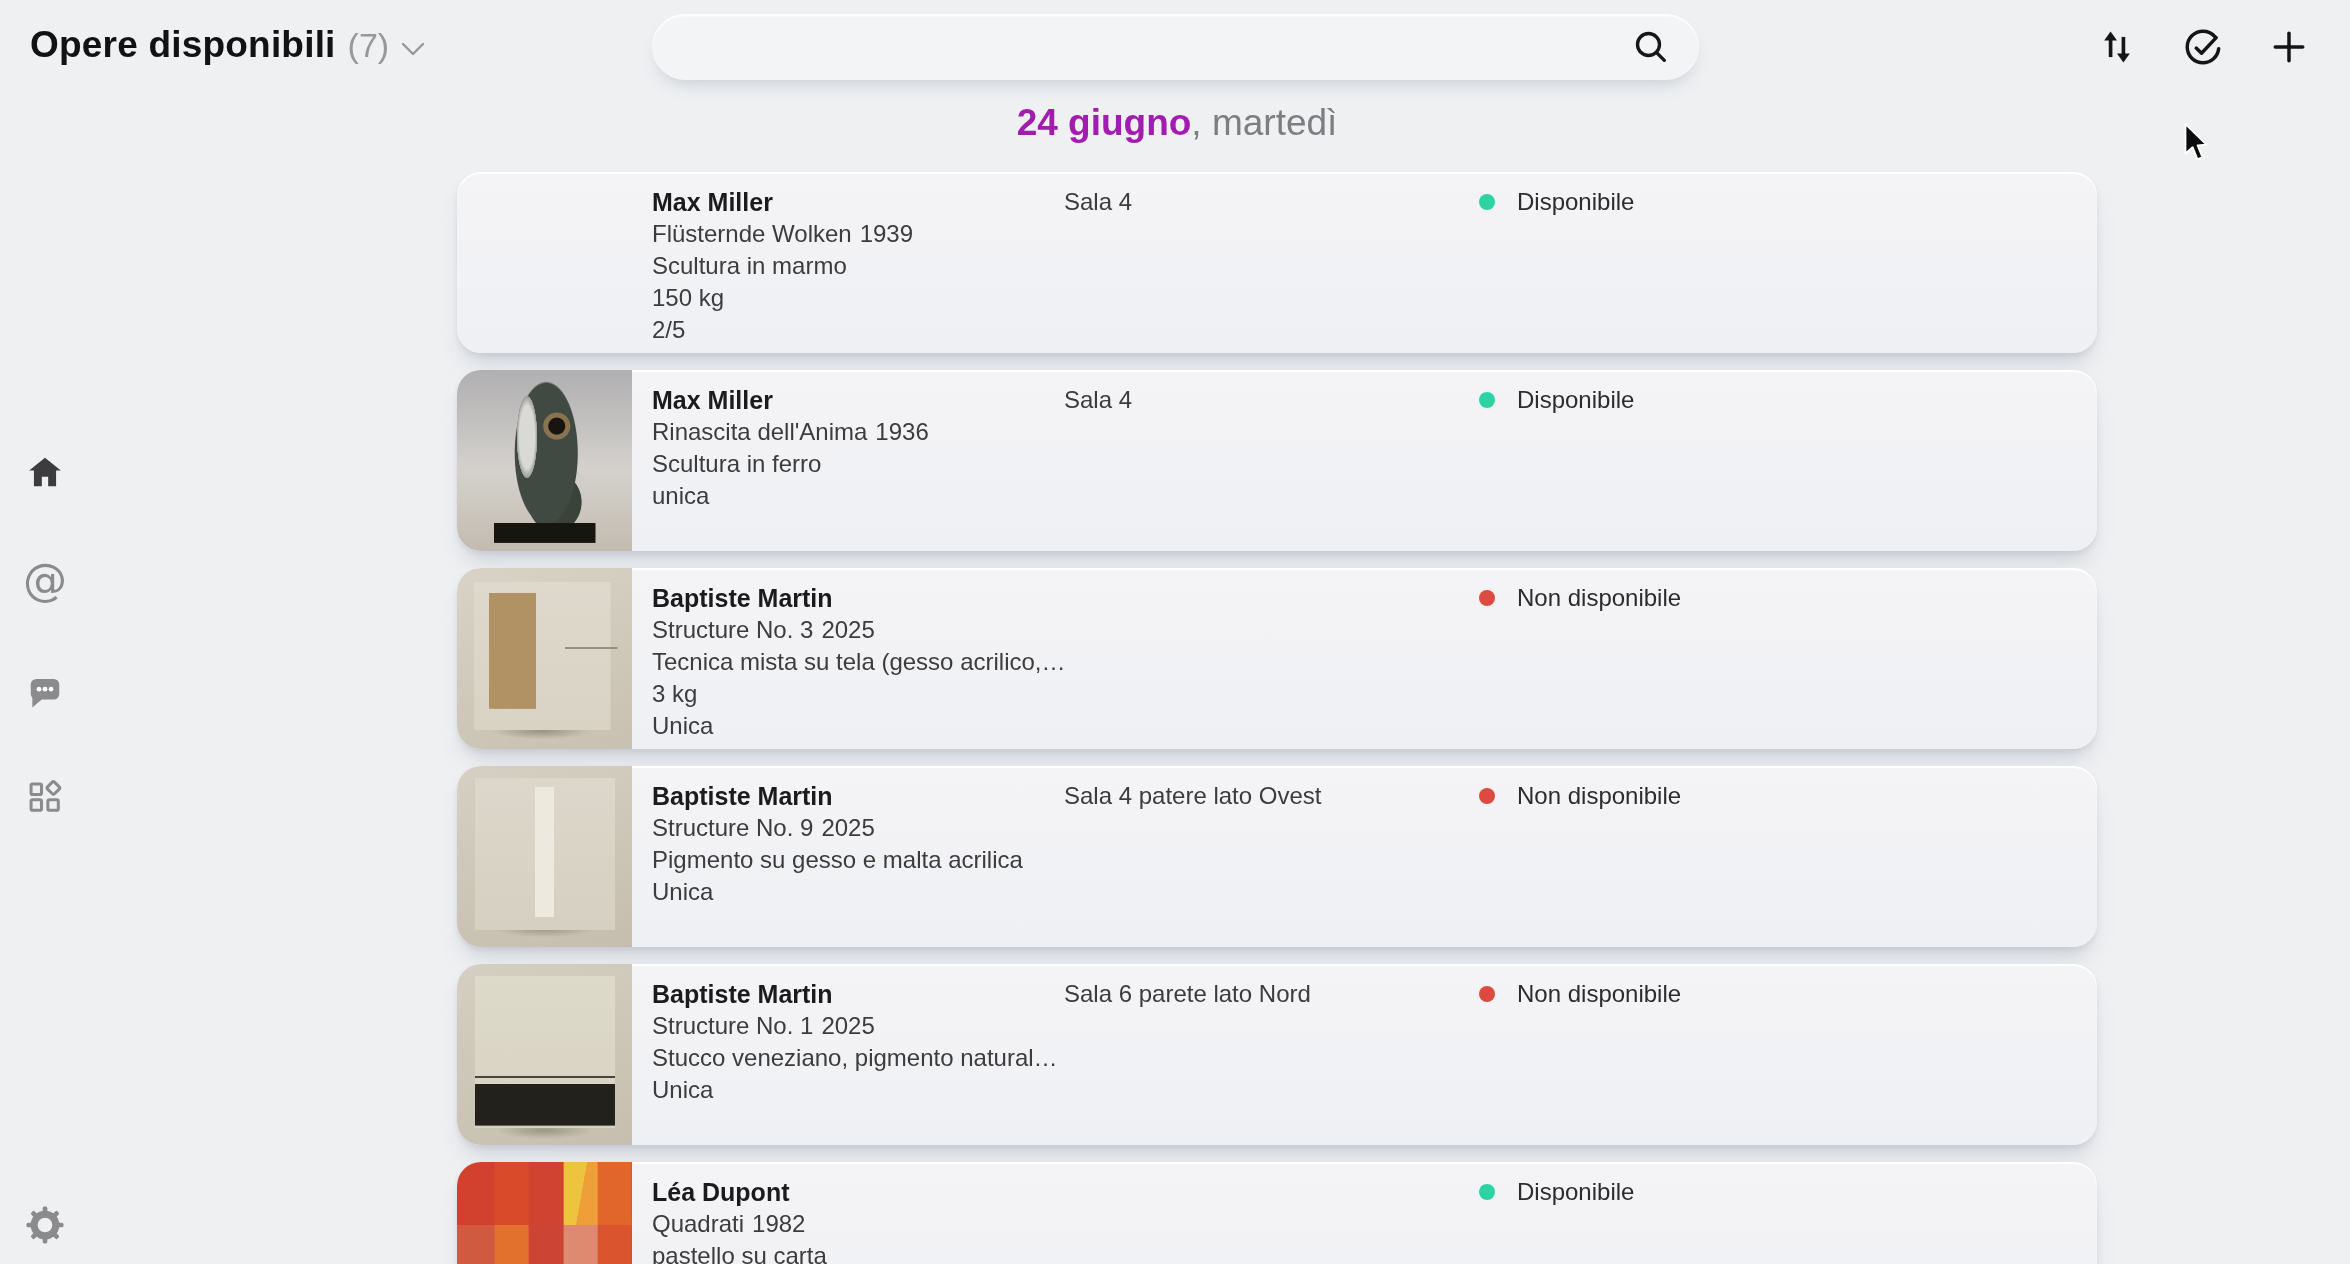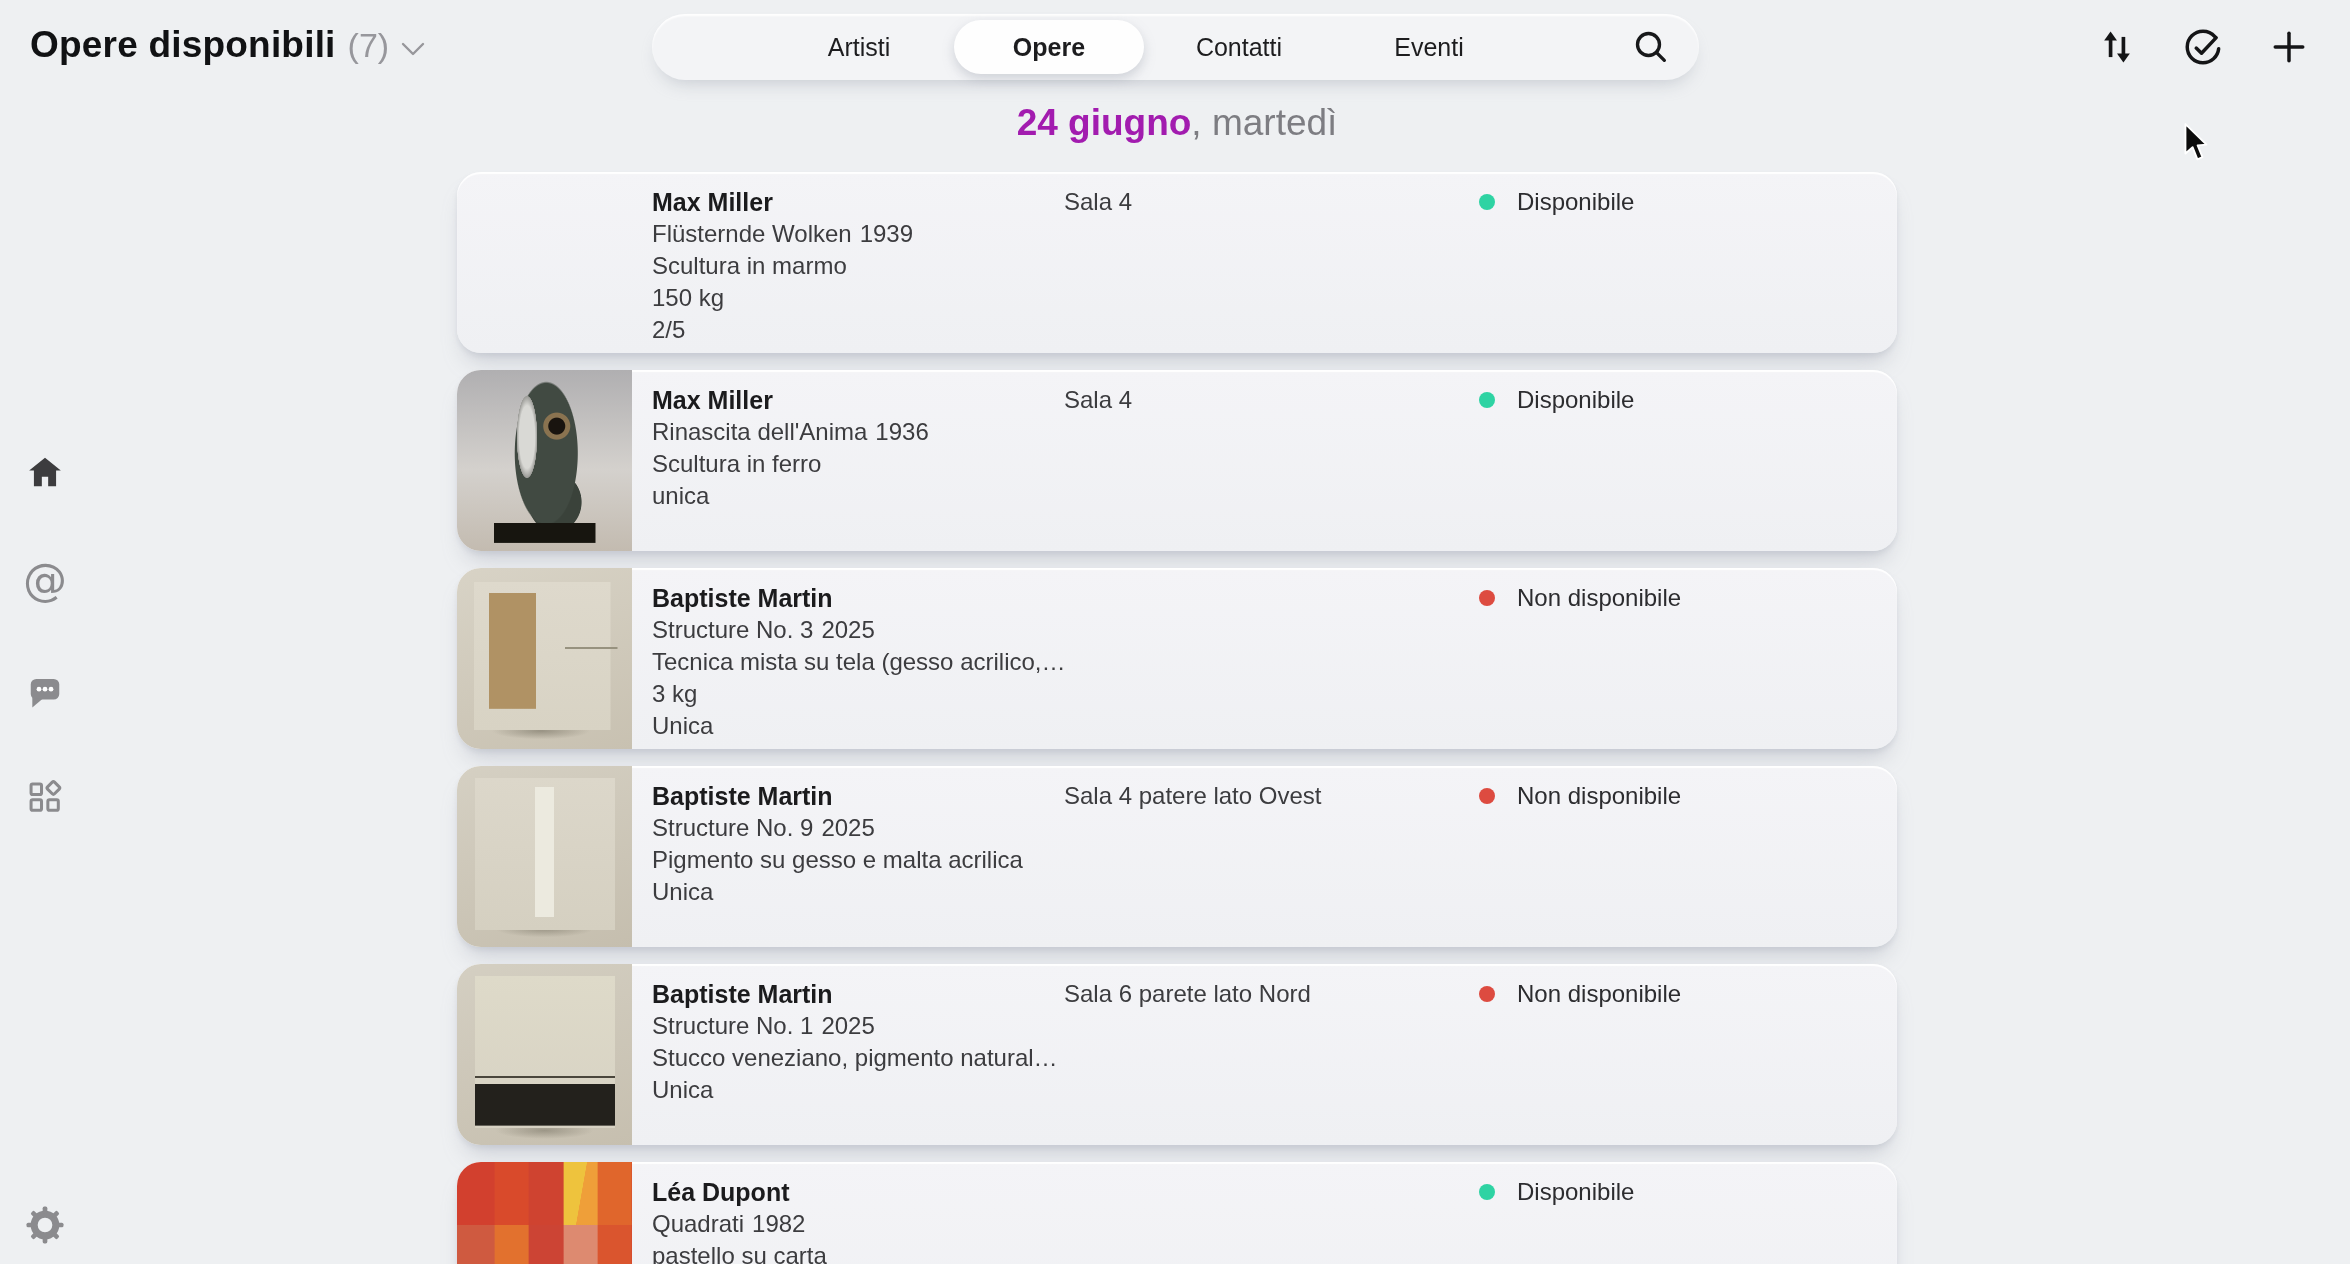--- a/index.html
+++ b/index.html
@@ -38,21 +38,21 @@
   .action-btn { width:46px; height:46px; display:flex; align-items:center; justify-content:center; }
 
   
   .date-row { position:absolute; left:457px; top:102px; width:1440px; text-align:center; font-size:37px; }
   .date-day { color:#a21caf; font-weight:600; }
   .date-weekday { color:#7d7d82; font-weight:300; }
 
   
   .list { position:absolute; left:457px; top:172px; width:1440px; }
   .card {
-    position:relative; width:1440px; height:181px; margin-bottom:17px;
+    position:relative; width:1640px; height:181px; margin-bottom:17px;
     background:linear-gradient(#f4f4f7,#eff0f3);
     border-radius:24px;
     box-shadow:0 16px 22px -8px rgba(150,155,170,.40), 0 3px 5px rgba(150,155,170,.18),
                inset 0 2px 1px rgba(255,255,255,.95);
     cursor:pointer;
   }
   .thumb { position:absolute; left:0; top:0; width:175px; height:181px;
     border-radius:24px 0 0 24px; background-repeat:no-repeat; }
   .card-text { position:absolute; left:195px; top:14px; }
   .line { font-size:24px; line-height:32px; color:#3c3c3f; white-space:nowrap; }
@@ -129,26 +129,20 @@
 
 <div class="title-wrap">
   <span class="page-title">Opere disponibili</span>
   <span class="page-count">(7)</span>
   <svg class="title-chevron" width="32" height="24" viewBox="0 0 32 24" fill="none">
     <polyline points="6,7 16,17 26,7" stroke="#97979b" stroke-width="2.4" stroke-linecap="round" stroke-linejoin="round"></polyline>
   </svg>
 </div>
 
 <div class="nav">
-  <div class="tabs">
-    <div class="tab">Artisti</div>
-    <div class="tab active">Opere</div>
-    <div class="tab">Contatti</div>
-    <div class="tab">Eventi</div>
-  </div>
   <div class="nav-search">
     <svg width="40" height="40" viewBox="0 0 24 24" fill="none">
       <circle cx="10.5" cy="10.5" r="6.6" stroke="#17181a" stroke-width="2"></circle>
       <line x1="15.5" y1="15.5" x2="20" y2="20" stroke="#17181a" stroke-width="2" stroke-linecap="round"></line>
     </svg>
   </div>
 </div>
 
 <div class="header-actions">
   <div class="action-btn">

